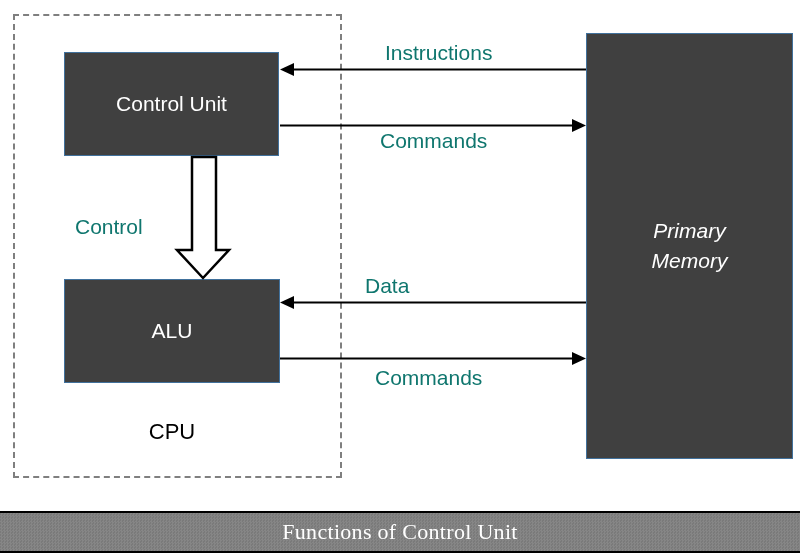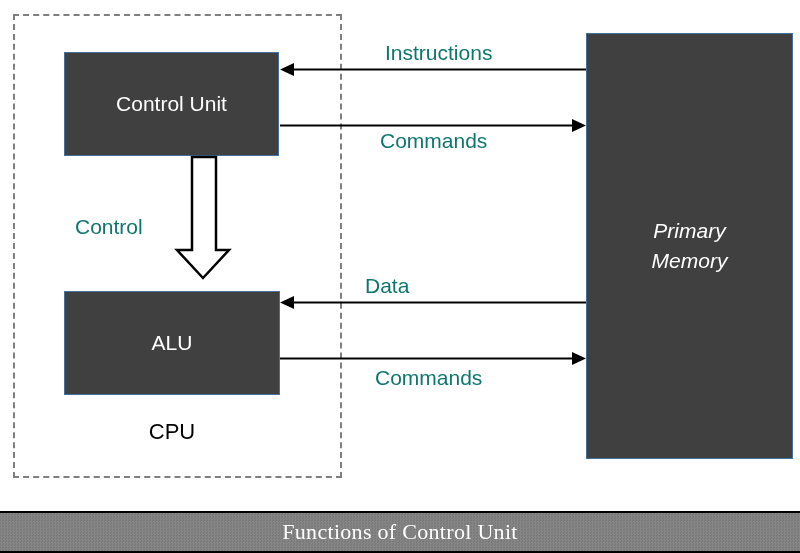--- a/index.html
+++ b/index.html
@@ -22,21 +22,21 @@
     position:absolute;
     background:#404040;
     border:1px solid #41719c;
     display:flex;align-items:center;justify-content:center;
     color:#ffffff;
     font-size:21px;
     text-align:center;
     box-sizing:border-box;
   }
   #control-unit-box{left:64px;top:52px;width:215px;height:104px;}
-  #alu-box{left:64px;top:279px;width:216px;height:104px;margin-top:12px;}
+  #alu-box{left:64px;top:279px;width:216px;height:104px;}
   #primary-memory-box{left:586px;top:33px;width:207px;height:426px;}
   #primary-memory-box .box-label{width:130px;line-height:1.45;font-style:italic;}
   
   .flow-label{
     position:absolute;
     color:#0f766e;
     font-size:21px;
     white-space:nowrap;
   }
   #instructions-label{left:385px;top:41px;}

